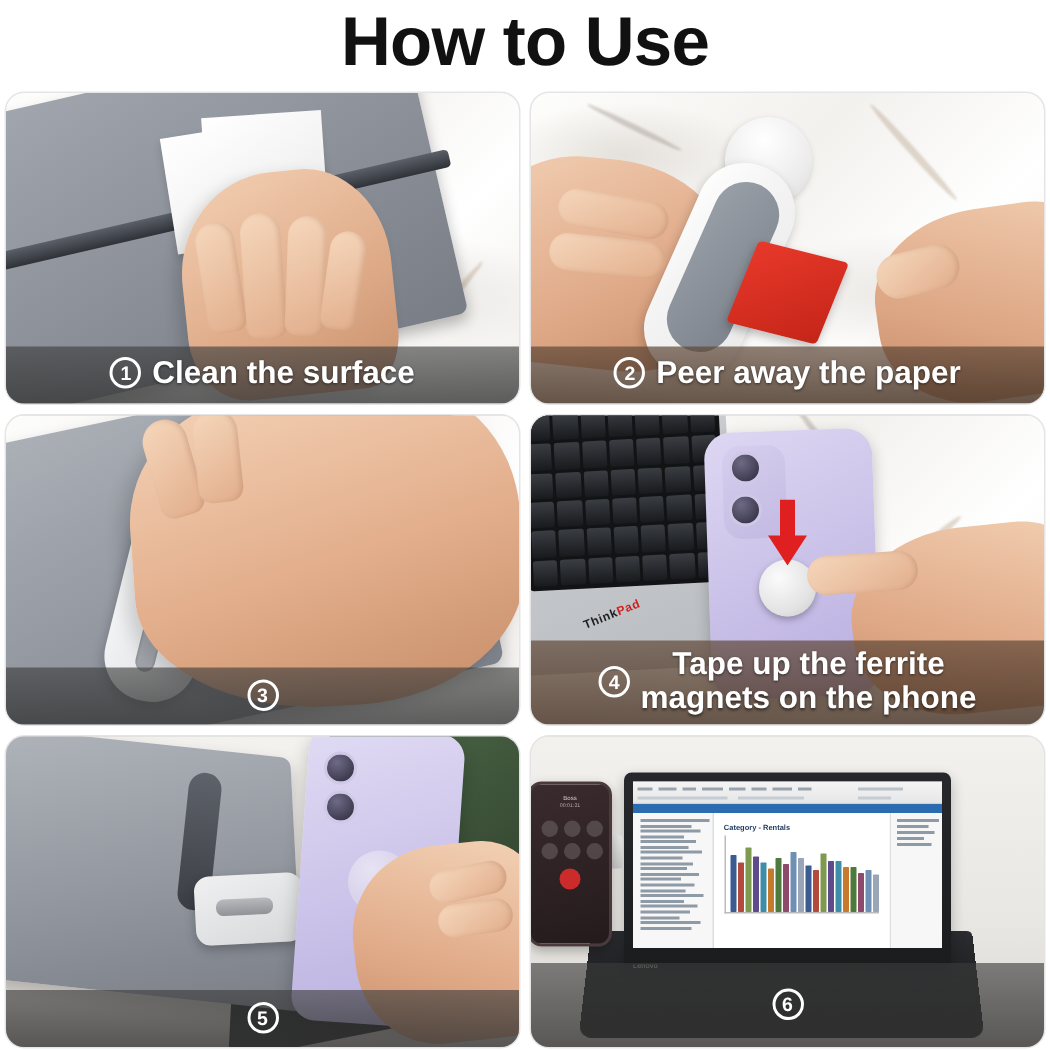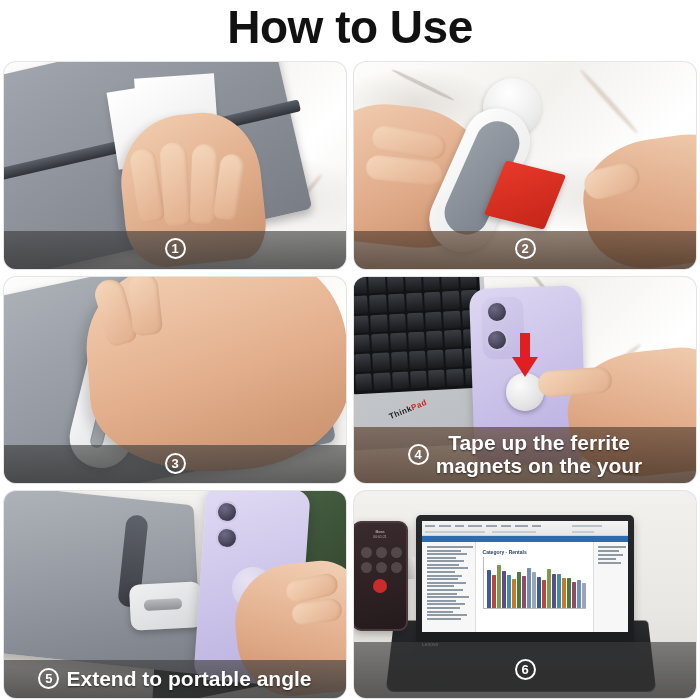--- a/index.html
+++ b/index.html
@@ -386,20 +386,21 @@
         <div class="p1-cloth2"></div>
         <div class="p1-hand"></div>
         <div class="finger" style="left:130px;top:86px;width:26px;height:74px;transform:rotate(-9deg);"></div>
         <div class="finger" style="left:158px;top:80px;width:27px;height:84px;transform:rotate(-4deg);"></div>
         <div class="finger" style="left:187px;top:82px;width:26px;height:80px;transform:rotate(2deg);"></div>
         <div class="finger" style="left:213px;top:92px;width:24px;height:66px;transform:rotate(8deg);"></div>
       </div>
       <div class="caption">
         <div class="cap-wrap">
           <span class="num">1</span>
+          <span class="cap-text">Clean the surface</span>
         </div>
       </div>
     </div>
 
     <div class="panel">
       <div class="scene">
         <div class="marble"></div>
         <div class="vein" style="left:10%;top:10%;width:70px;height:4px;transform:rotate(26deg);"></div>
         <div class="vein2" style="left:62%;top:18%;width:86px;height:5px;transform:rotate(48deg);"></div>
         <div class="vein" style="left:74%;top:54%;width:58px;height:4px;transform:rotate(-32deg);"></div>
@@ -411,20 +412,21 @@
         <div class="p2-inner" style="left:106px;top:56px;transform:rotate(24deg);"></div>
         <div class="p2-red"></div>
         <div class="p2-handR"></div>
         <div class="finger" style="left:18px;top:68px;width:74px;height:25px;border-radius:14px;transform:rotate(10deg);"></div>
         <div class="finger" style="left:12px;top:96px;width:78px;height:25px;border-radius:14px;transform:rotate(6deg);"></div>
         <div class="finger" style="right:56px;top:104px;width:56px;height:30px;border-radius:15px;transform:rotate(-14deg);"></div>
       </div>
       <div class="caption warm">
         <div class="cap-wrap">
           <span class="num">2</span>
+          <span class="cap-text">Peer away the paper</span>
         </div>
       </div>
     </div>
 
     <div class="panel">
       <div class="scene">
         <div class="marble"></div>
         <div class="vein" style="left:2%;top:30%;width:64px;height:4px;transform:rotate(72deg);"></div>
         <div class="vein2" style="left:8%;top:64%;width:48px;height:5px;transform:rotate(58deg);"></div>
         <div class="p3-lid"></div>
@@ -501,21 +503,21 @@
         <svg class="p4-arrow" viewBox="0 0 30 44">
           <path d="M10 0 h10 v24 h8 L15 44 L2 24 h8 Z" fill="#e02020"></path>
         </svg>
         <div class="p4-hand"></div>
         <div class="finger" style="right:84px;top:92px;width:74px;height:26px;border-radius:13px;transform:rotate(-4deg);"></div>
       </div>
       <div class="caption warm two-line">
         <div class="cap-wrap">
           <span class="num">4</span>
           <span class="cap-text">Tape up the ferrite
-magnets on the your</span>
+magnets on the phone</span>
         </div>
       </div>
     </div>
 
     <div class="panel">
       <div class="scene">
         <div class="p5-bg"></div>
         <div class="p5-green"></div>
         <div class="p5-kb"></div>
         <div class="p5-lid"></div>
@@ -526,21 +528,20 @@
         <div class="cam" style="left:212px;top:10px;transform:rotate(4deg);"></div>
         <div class="cam" style="left:212px;top:36px;transform:rotate(4deg);"></div>
         <div class="p5-pmag"></div>
         <div class="p5-hand"></div>
         <div class="finger" style="right:8px;top:86px;width:52px;height:22px;border-radius:11px;transform:rotate(-12deg);"></div>
         <div class="finger" style="right:4px;top:110px;width:50px;height:22px;border-radius:11px;transform:rotate(-8deg);"></div>
       </div>
       <div class="caption">
         <div class="cap-wrap">
           <span class="num">5</span>
-          <span class="cap-text">Extend to portable angle</span>
         </div>
       </div>
     </div>
 
     <div class="panel">
       <div class="scene">
         <div class="p6-bg"></div>
         <div class="p6-lap-base"></div>
         <div class="p6-logo">Lenovo</div>
 

